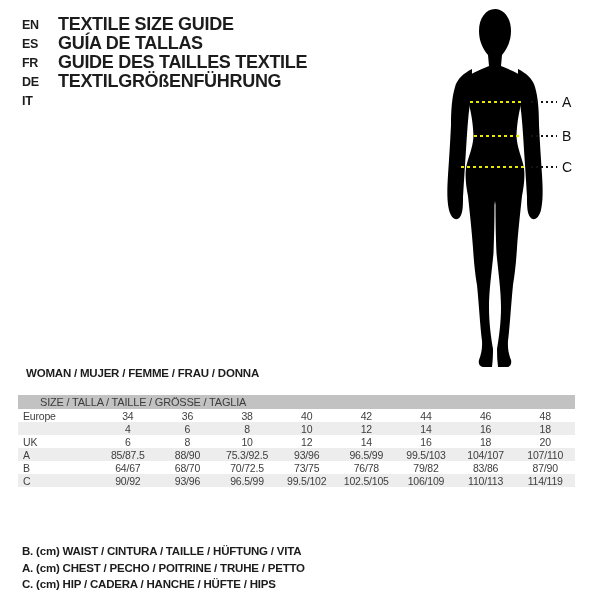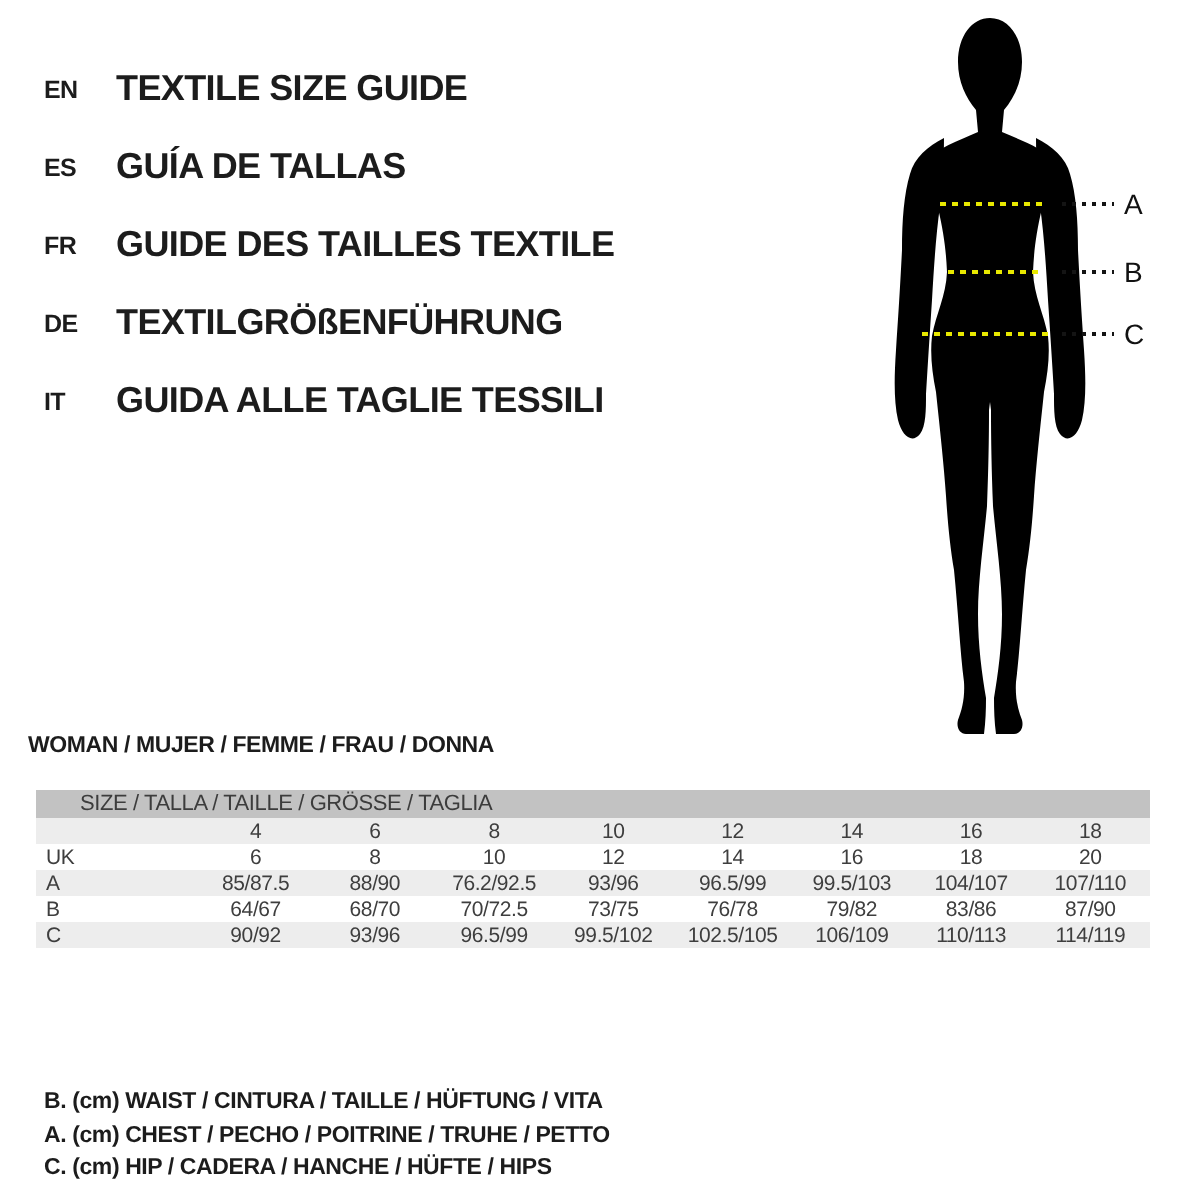--- a/index.html
+++ b/index.html
@@ -1,37 +1,37 @@
 <!DOCTYPE html>
 <html style="--accent_yellow: #e8e800; --silhouette: #000000; --header_bg: #c2c2c2; --row_shade: #ededed;"><head>
 <meta charset="utf-8">
 <style>
   html,body{margin:0;padding:0;background:#fff;}
   .stage{position:relative;width:600px;height:600px;background:#fff;overflow:hidden;
          font-family:"Liberation Sans","DejaVu Sans",sans-serif;color:#222;}
 
   
   .langs{position:absolute;left:22px;top:15px;}
-  .lang-row{display:flex;height:19px;align-items:center;margin-top:20px;}
+  .lang-row{display:flex;height:19px;align-items:center;}
   .lang-row .code{width:36px;font-size:12.5px;font-weight:bold;letter-spacing:-0.3px;color:#1c1c1c;}
   .lang-row .lbl{font-size:18px;font-weight:bold;letter-spacing:-0.3px;color:#1c1c1c;white-space:nowrap;}
 
   
   .figure{position:absolute;left:430px;top:5px;width:170px;height:365px;}
   .sil{fill:var(--silhouette,#000);}
 
   
   .dash-y{position:absolute;height:2px;
           background:repeating-linear-gradient(90deg,var(--accent_yellow,#e8e800) 0 3px,transparent 3px 6px);}
   .dash-k{position:absolute;height:2px;width:26px;left:531px;
           background:repeating-linear-gradient(90deg,#141414 0 2px,transparent 2px 5px);}
   .marker-label{position:absolute;left:562px;font-size:14px;color:#111;font-weight:400;}
 
   
-  .woman-title{position:absolute;left:14px;top:367px;font-size:11.5px;font-weight:bold;
+  .woman-title{position:absolute;left:26px;top:367px;font-size:11.5px;font-weight:bold;
                letter-spacing:-0.2px;color:#1c1c1c;white-space:nowrap;text-align:right;}
 
   
   .size-table{position:absolute;left:18px;top:395px;width:557px;border-collapse:collapse;table-layout:fixed;}
   .size-table th{background:var(--header_bg,#c2c2c2);color:#3c3c3c;font-size:11px;font-weight:normal;
                  text-align:left;padding:0 0 0 22px;height:14px;letter-spacing:-0.2px;}
   .size-table td{font-size:10.5px;color:#3e3e3e;height:13px;padding:0;text-align:center;
                  white-space:nowrap;letter-spacing:-0.2px;}
   .size-table td.rowlabel{text-align:left;padding-left:5px;}
   .size-table tr.shaded td{background:var(--row_shade,#ededed);}
@@ -59,21 +59,20 @@
     <div class="lang-row">
       <span class="code">FR</span>
       <span class="lbl">GUIDE DES TAILLES TEXTILE</span>
     </div>
     <div class="lang-row">
       <span class="code">DE</span>
       <span class="lbl">TEXTILGRÖßENFÜHRUNG</span>
     </div>
     <div class="lang-row">
       <span class="code">IT</span>
-      <span class="lbl">GUIDA ALLE TAGLIE TESSILI</span>
     </div>
   </div>
 
   <svg class="figure" viewBox="0 0 170 365" xmlns="http://www.w3.org/2000/svg" aria-hidden="true">
     <path class="sil" d="
       M65,4 C74,4 81,13 81,26 C81,36 77,44 72,50 L71,61
       C80,65 92,69 99,77 C97,87 93,93 91,99
       C88,112 87,120 86.5,131 C87,143 92,152 94,163
       C95,172 94,181 92,191 C90,210 88,228 87,243
       C86,258 85,268 83,280 C81,300 80,320 78,336
@@ -127,20 +126,31 @@
         <col>
         <col>
         <col>
     </colgroup>
     <thead>
       <tr>
         <th colspan="9">SIZE / TALLA / TAILLE / GRÖSSE / TAGLIA</th>
       </tr>
     </thead>
     <tbody>
+      <tr>
+        <td class="rowlabel">Europe</td>
+        <td>34</td>
+        <td>36</td>
+        <td>38</td>
+        <td>40</td>
+        <td>42</td>
+        <td>44</td>
+        <td>46</td>
+        <td>48</td>
+      </tr>
       <tr class="shaded">
         <td class="rowlabel"></td>
         <td>4</td>
         <td>6</td>
         <td>8</td>
         <td>10</td>
         <td>12</td>
         <td>14</td>
         <td>16</td>
         <td>18</td>
@@ -153,21 +163,21 @@
         <td>12</td>
         <td>14</td>
         <td>16</td>
         <td>18</td>
         <td>20</td>
       </tr>
       <tr class="shaded">
         <td class="rowlabel">A</td>
         <td>85/87.5</td>
         <td>88/90</td>
-        <td>76.2/92.5</td>
+        <td>75.3/92.5</td>
         <td>93/96</td>
         <td>96.5/99</td>
         <td>99.5/103</td>
         <td>104/107</td>
         <td>107/110</td>
       </tr>
       <tr>
         <td class="rowlabel">B</td>
         <td>64/67</td>
         <td>68/70</td>

